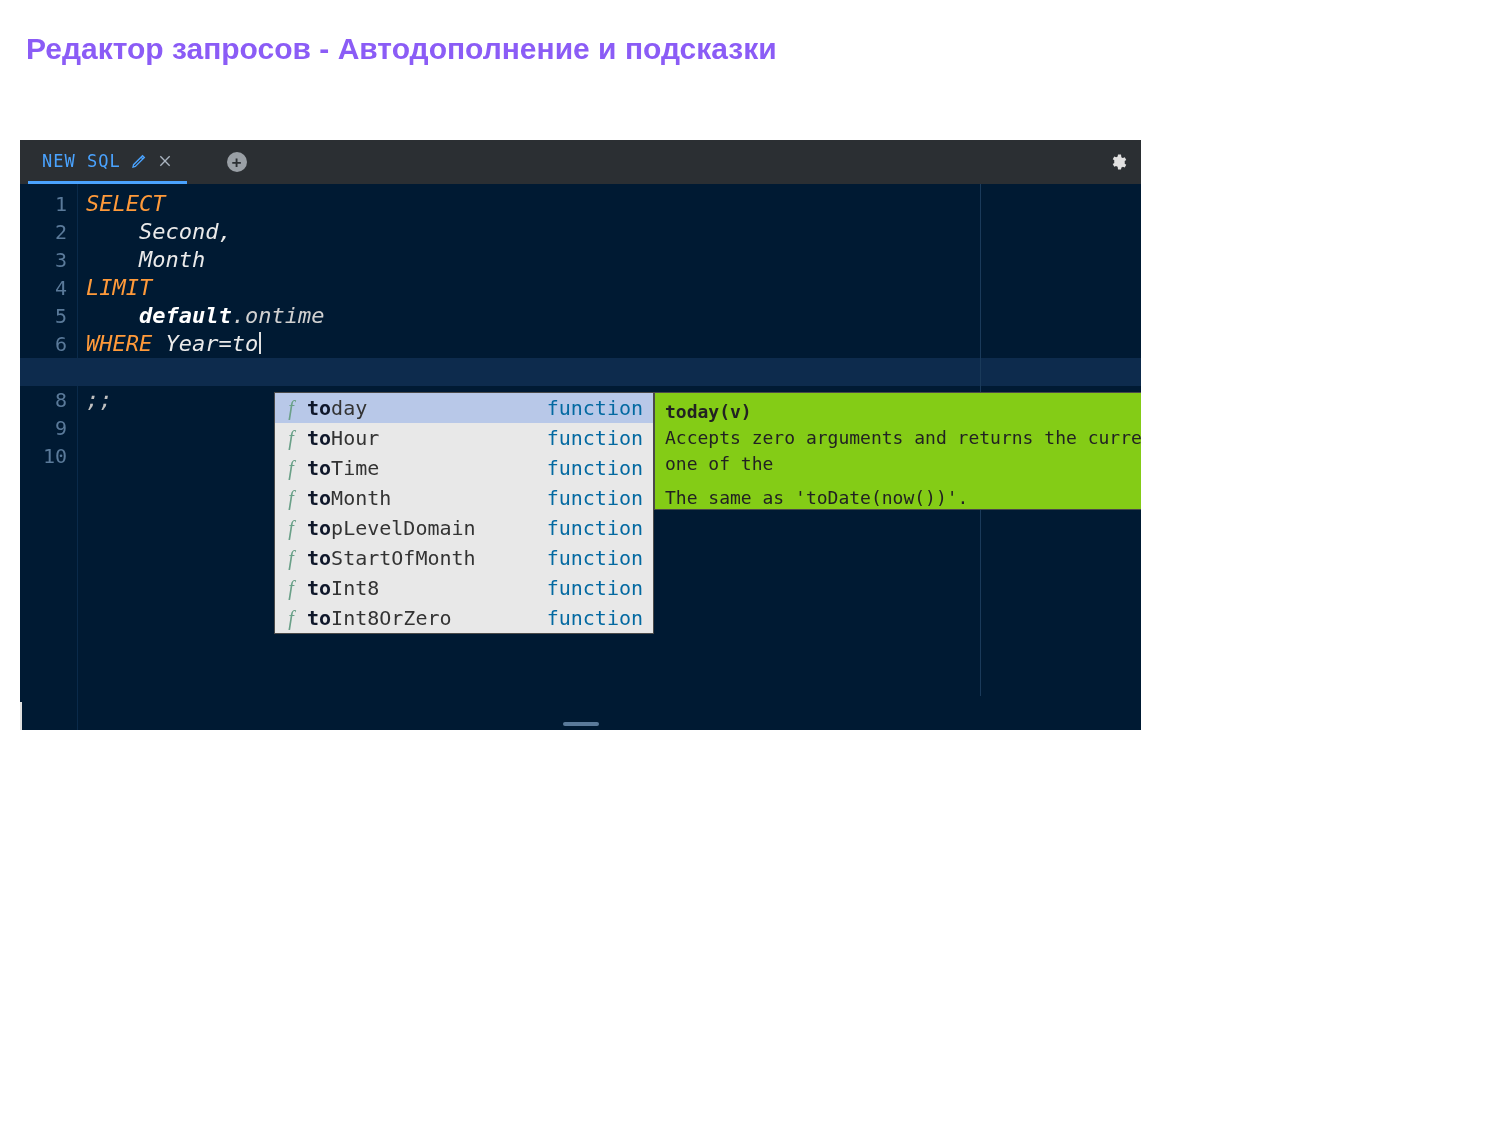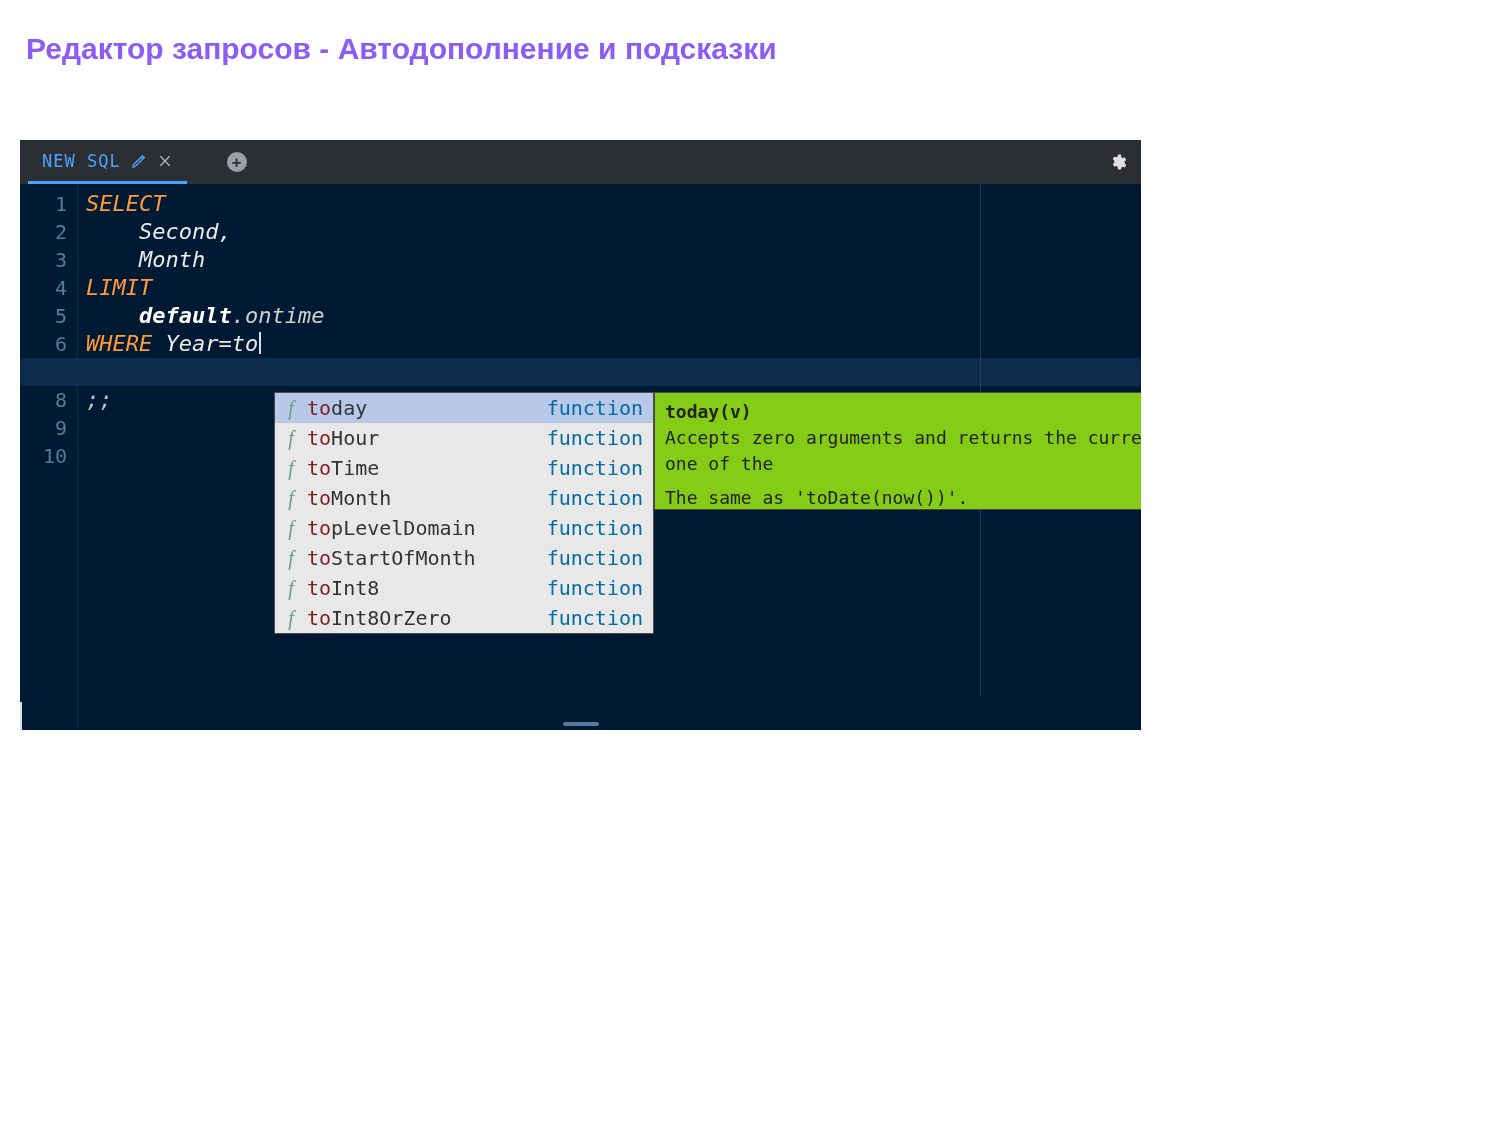--- a/index.html
+++ b/index.html
@@ -125,21 +125,21 @@
   }
   .popup-row.sel { background: #b8c8e8; }
   .popup-row .ficon {
     width: 16px; text-align: center;
     font-style: italic;
     color: #6aa088;
     margin-right: 8px;
     font-family: Georgia, serif;
   }
   .popup-row .name { flex: 1 1 auto; color: #333; }
-  .popup-row .name b { font-weight: normal; color: #7f1d1d; }
+  .popup-row .name b { font-weight: bold; color: #0f172a; }
   .popup-row .kind { color: #0369a1; }
   .popup-doc {
     width: 640px;
     background: #84cc16;
     border: 1px solid #4a4a4a;
     border-left: 1px solid #4a4a4a;
     padding: 6px 10px;
     color: #222;
     font-family: "DejaVu Sans Mono", Menlo, Consolas, monospace;
     font-size: 18px;

